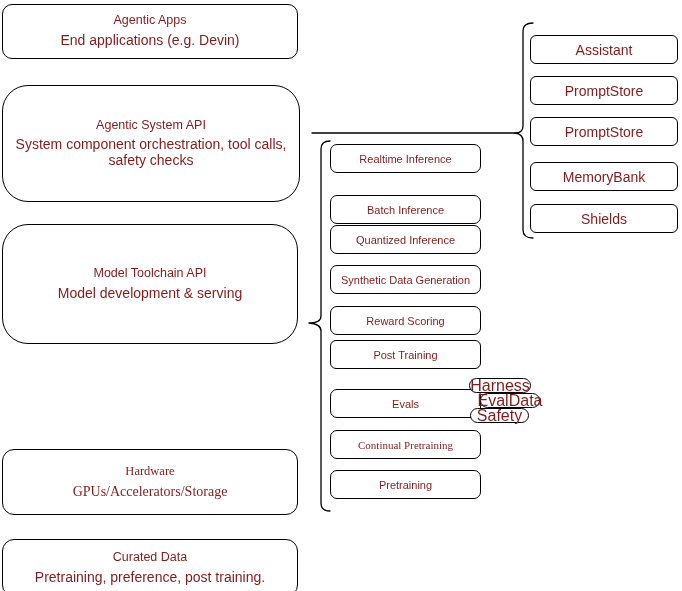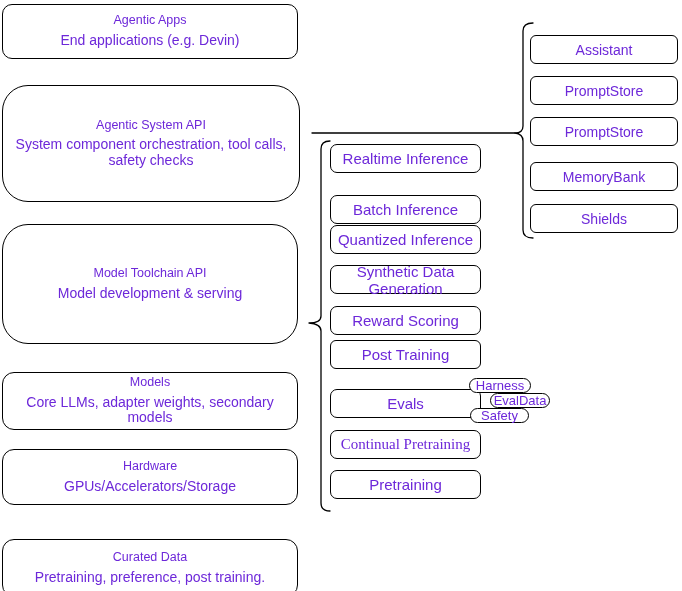--- a/index.html
+++ b/index.html
@@ -3,21 +3,21 @@
 <meta charset="utf-8">
 <style>
   html, body { margin: 0; padding: 0; background: #ffffff; }
   * { box-sizing: border-box; }
   .canvas {
     position: relative;
     width: 682px;
     height: 591px;
     background: #ffffff;
     font-family: "Liberation Sans", sans-serif;
-    color: #6d28d9;
+    color: #7f1d1d;
     overflow: hidden;
   }
   .overlay {
     position: absolute;
     left: 0; top: 0;
     width: 682px; height: 591px;
     pointer-events: none;
   }
   .overlay path {
     fill: none;
@@ -42,57 +42,57 @@
     gap: 5px;
     text-align: center;
     z-index: 2;
   }
   .lbox .title    { font-size: 12.5px; line-height: 1.1; }
   .lbox .subtitle { font-size: 14px;   line-height: 1.1; }
   .b1 { top: 4px;   height: 55px;  border-radius: 10px; }
   .b2 { top: 85px;  height: 117px; border-radius: 26px; width: 298px; }
   .b3 { top: 224px; height: 120px; border-radius: 26px; }
   .b4 { top: 372px; height: 58px;  }
-  .b5 { top: 449px; height: 56px;  }
+  .b5 { top: 449px; height: 66px; font-family: Liberation Serif, serif;  }
   .b6 { top: 531px; height: 58px; margin-top: 8px;  }
 
   
   .mbox {
     position: absolute;
     left: 330px;
     width: 151px;
     height: 29px;
     background: #ffffff;
     border: 1.3px solid #000000;
     border-radius: 7px;
     display: flex;
     align-items: center;
     justify-content: center;
-    font-size: 15px;
+    font-size: 11px;
     text-align: center;
     z-index: 2;
   }
   .m1 { top: 144px; } .m2 { top: 195px; } .m3 { top: 225px; }
   .m4 { top: 265px; } .m5 { top: 306px; } .m6 { top: 340px; border-radius: 6px; }
   .m7 { top: 389px; } .m8 { top: 430px; font-family: Liberation Serif, serif; } .m9 { top: 470px; }
 
   
   .pill {
     position: absolute;
     background: #ffffff;
     border: 1.3px solid #000000;
     border-radius: 999px;
     display: flex;
     align-items: center;
     justify-content: center;
-    font-size: 13px;
+    font-size: 16px;
     z-index: 3;
   }
   .p1 { left: 469px; top: 378px; width: 62px; height: 15px; }
-  .p2 { left: 490px; top: 393px; width: 60px; height: 15px; }
+  .p2 { left: 480px; top: 393px; width: 60px; height: 15px; }
   .p3 { left: 470px; top: 408px; width: 59px; height: 15px; }
 
   
   .rbox {
     position: absolute;
     left: 530px;
     width: 148px;
     height: 29px;
     background: #ffffff;
     border: 1.3px solid #000000;
@@ -123,24 +123,20 @@
     <div class="subtitle">End applications (e.g. Devin)</div>
   </div>
   <div class="lbox b2">
     <div class="title">Agentic System API</div>
     <div class="subtitle">System component orchestration, tool calls, safety checks</div>
   </div>
   <div class="lbox b3">
     <div class="title">Model Toolchain API</div>
     <div class="subtitle">Model development &amp; serving</div>
   </div>
-  <div class="lbox b4">
-    <div class="title">Models</div>
-    <div class="subtitle">Core LLMs, adapter weights, secondary models</div>
-  </div>
   <div class="lbox b5">
     <div class="title">Hardware</div>
     <div class="subtitle">GPUs/Accelerators/Storage</div>
   </div>
   <div class="lbox b6">
     <div class="title">Curated Data</div>
     <div class="subtitle">Pretraining, preference, post training.</div>
   </div>
 
   <div class="mbox m1">Realtime Inference</div>

